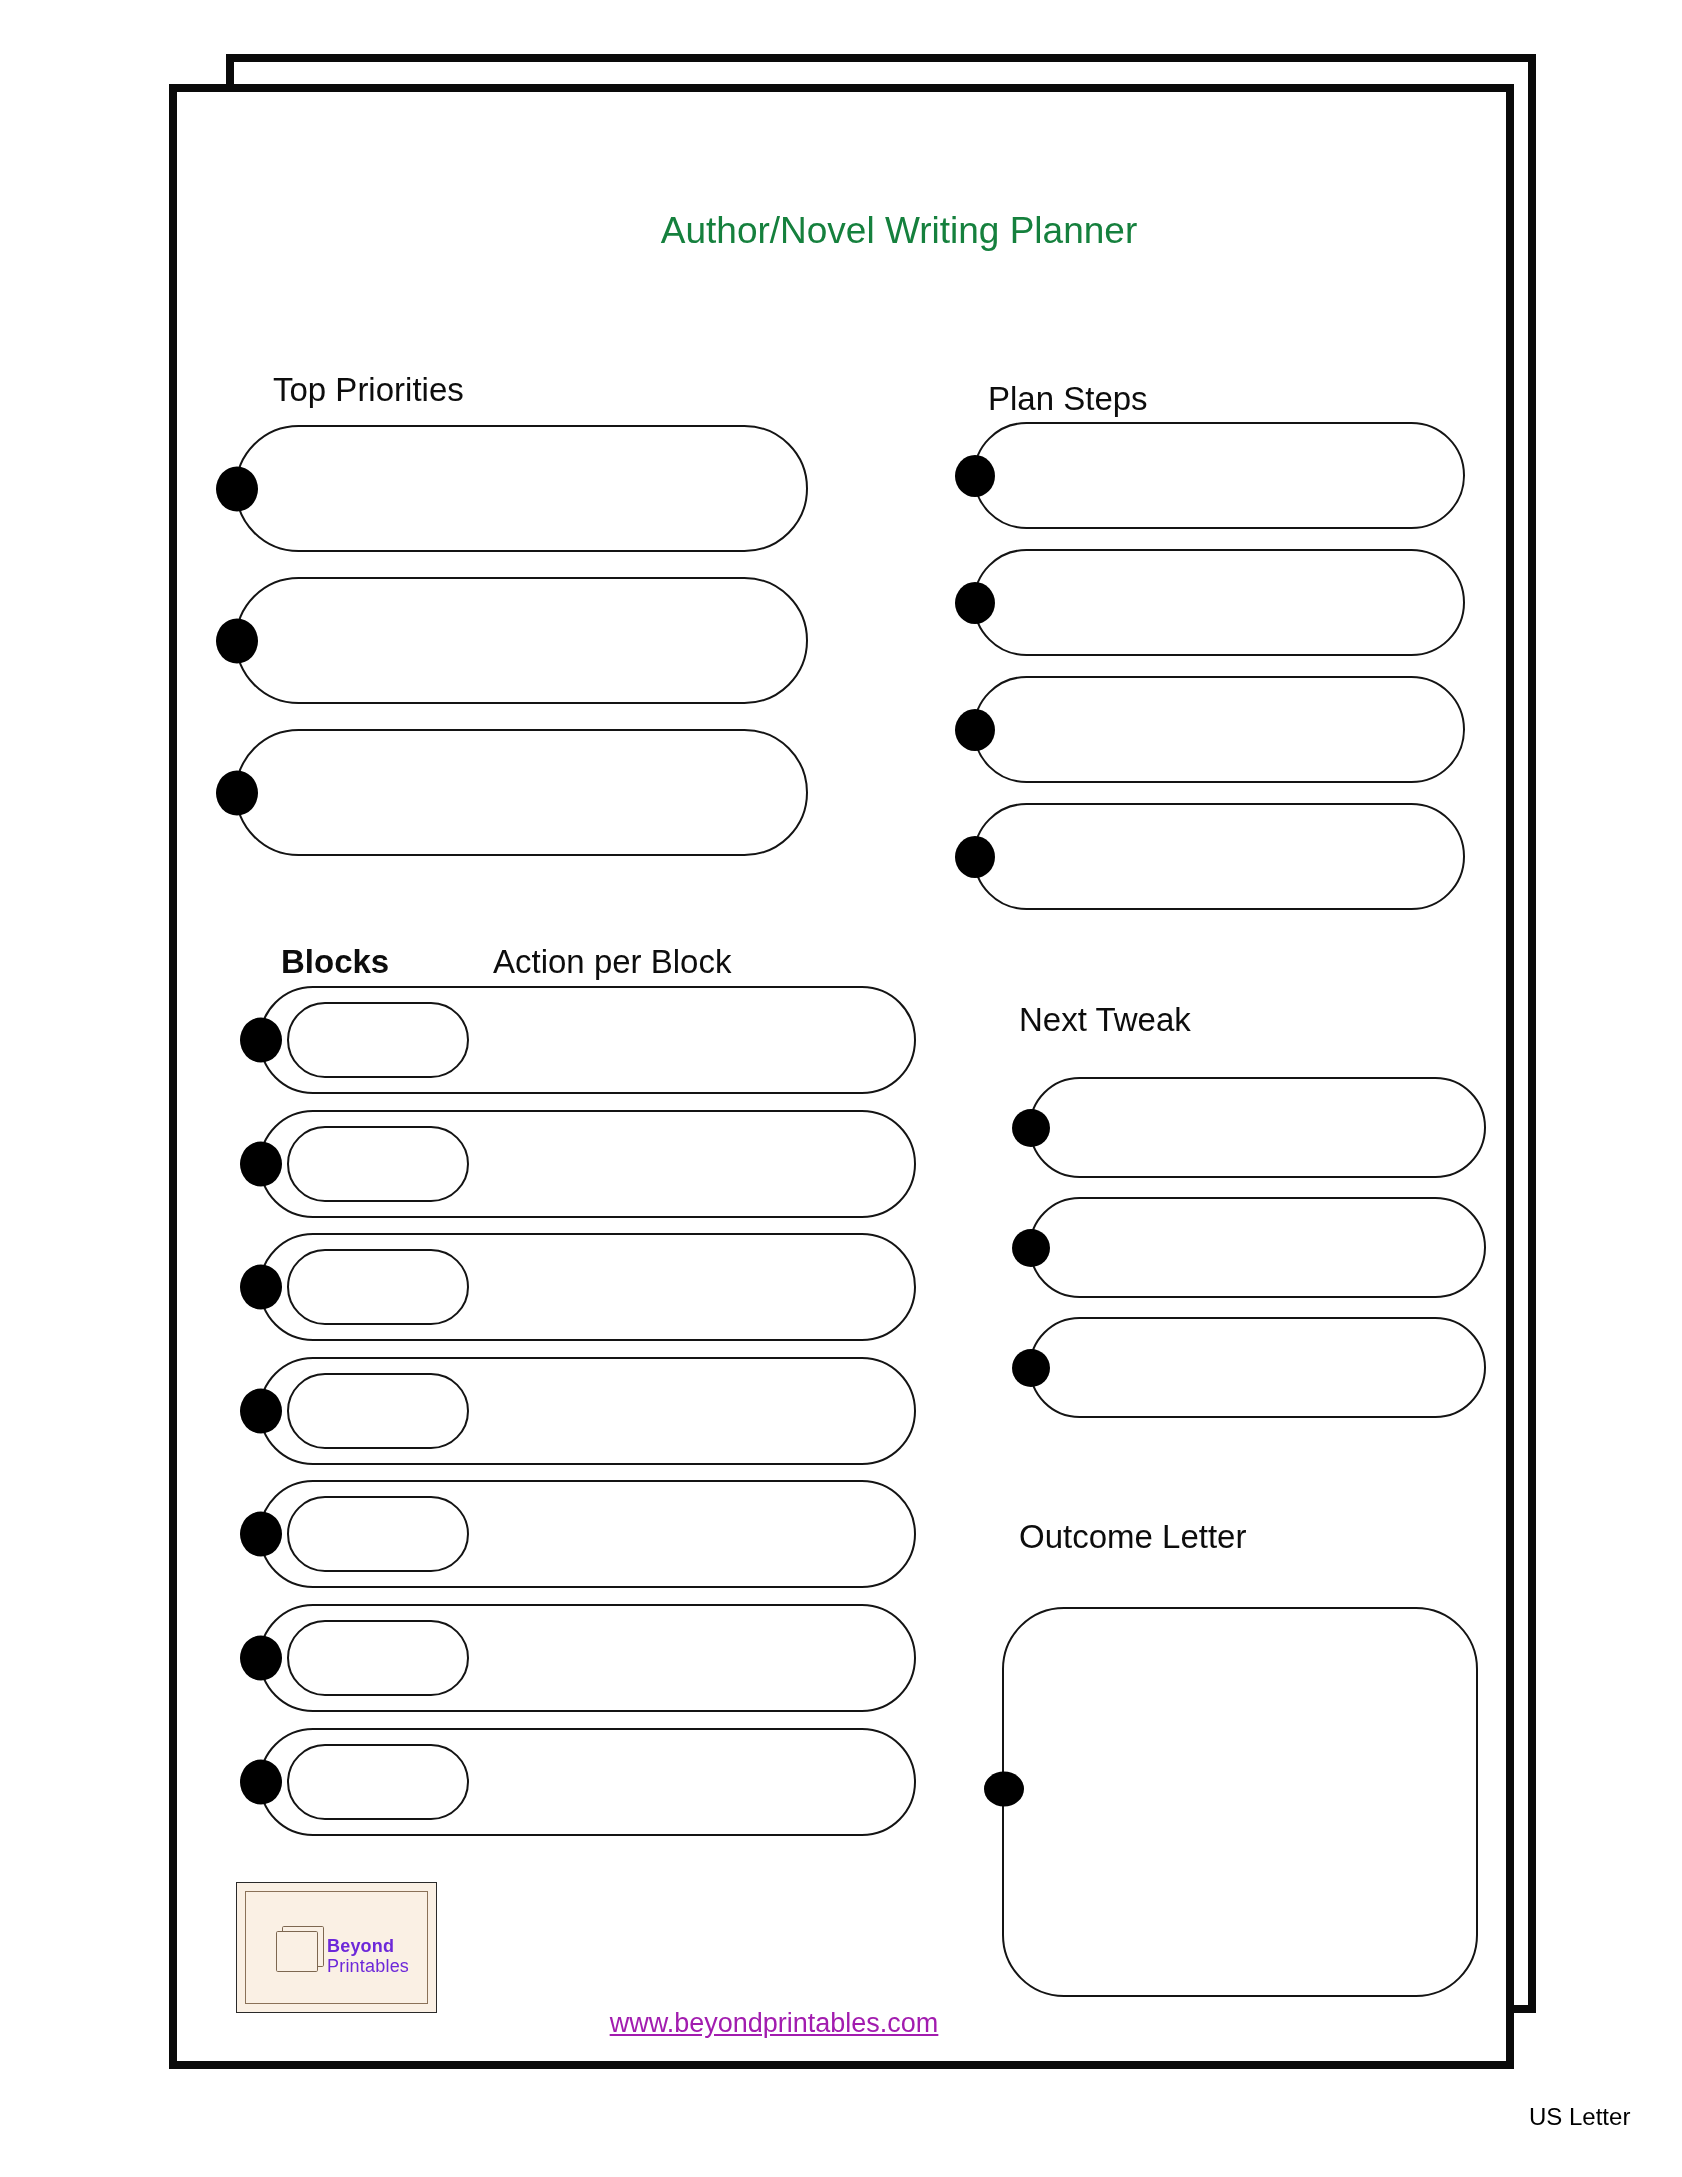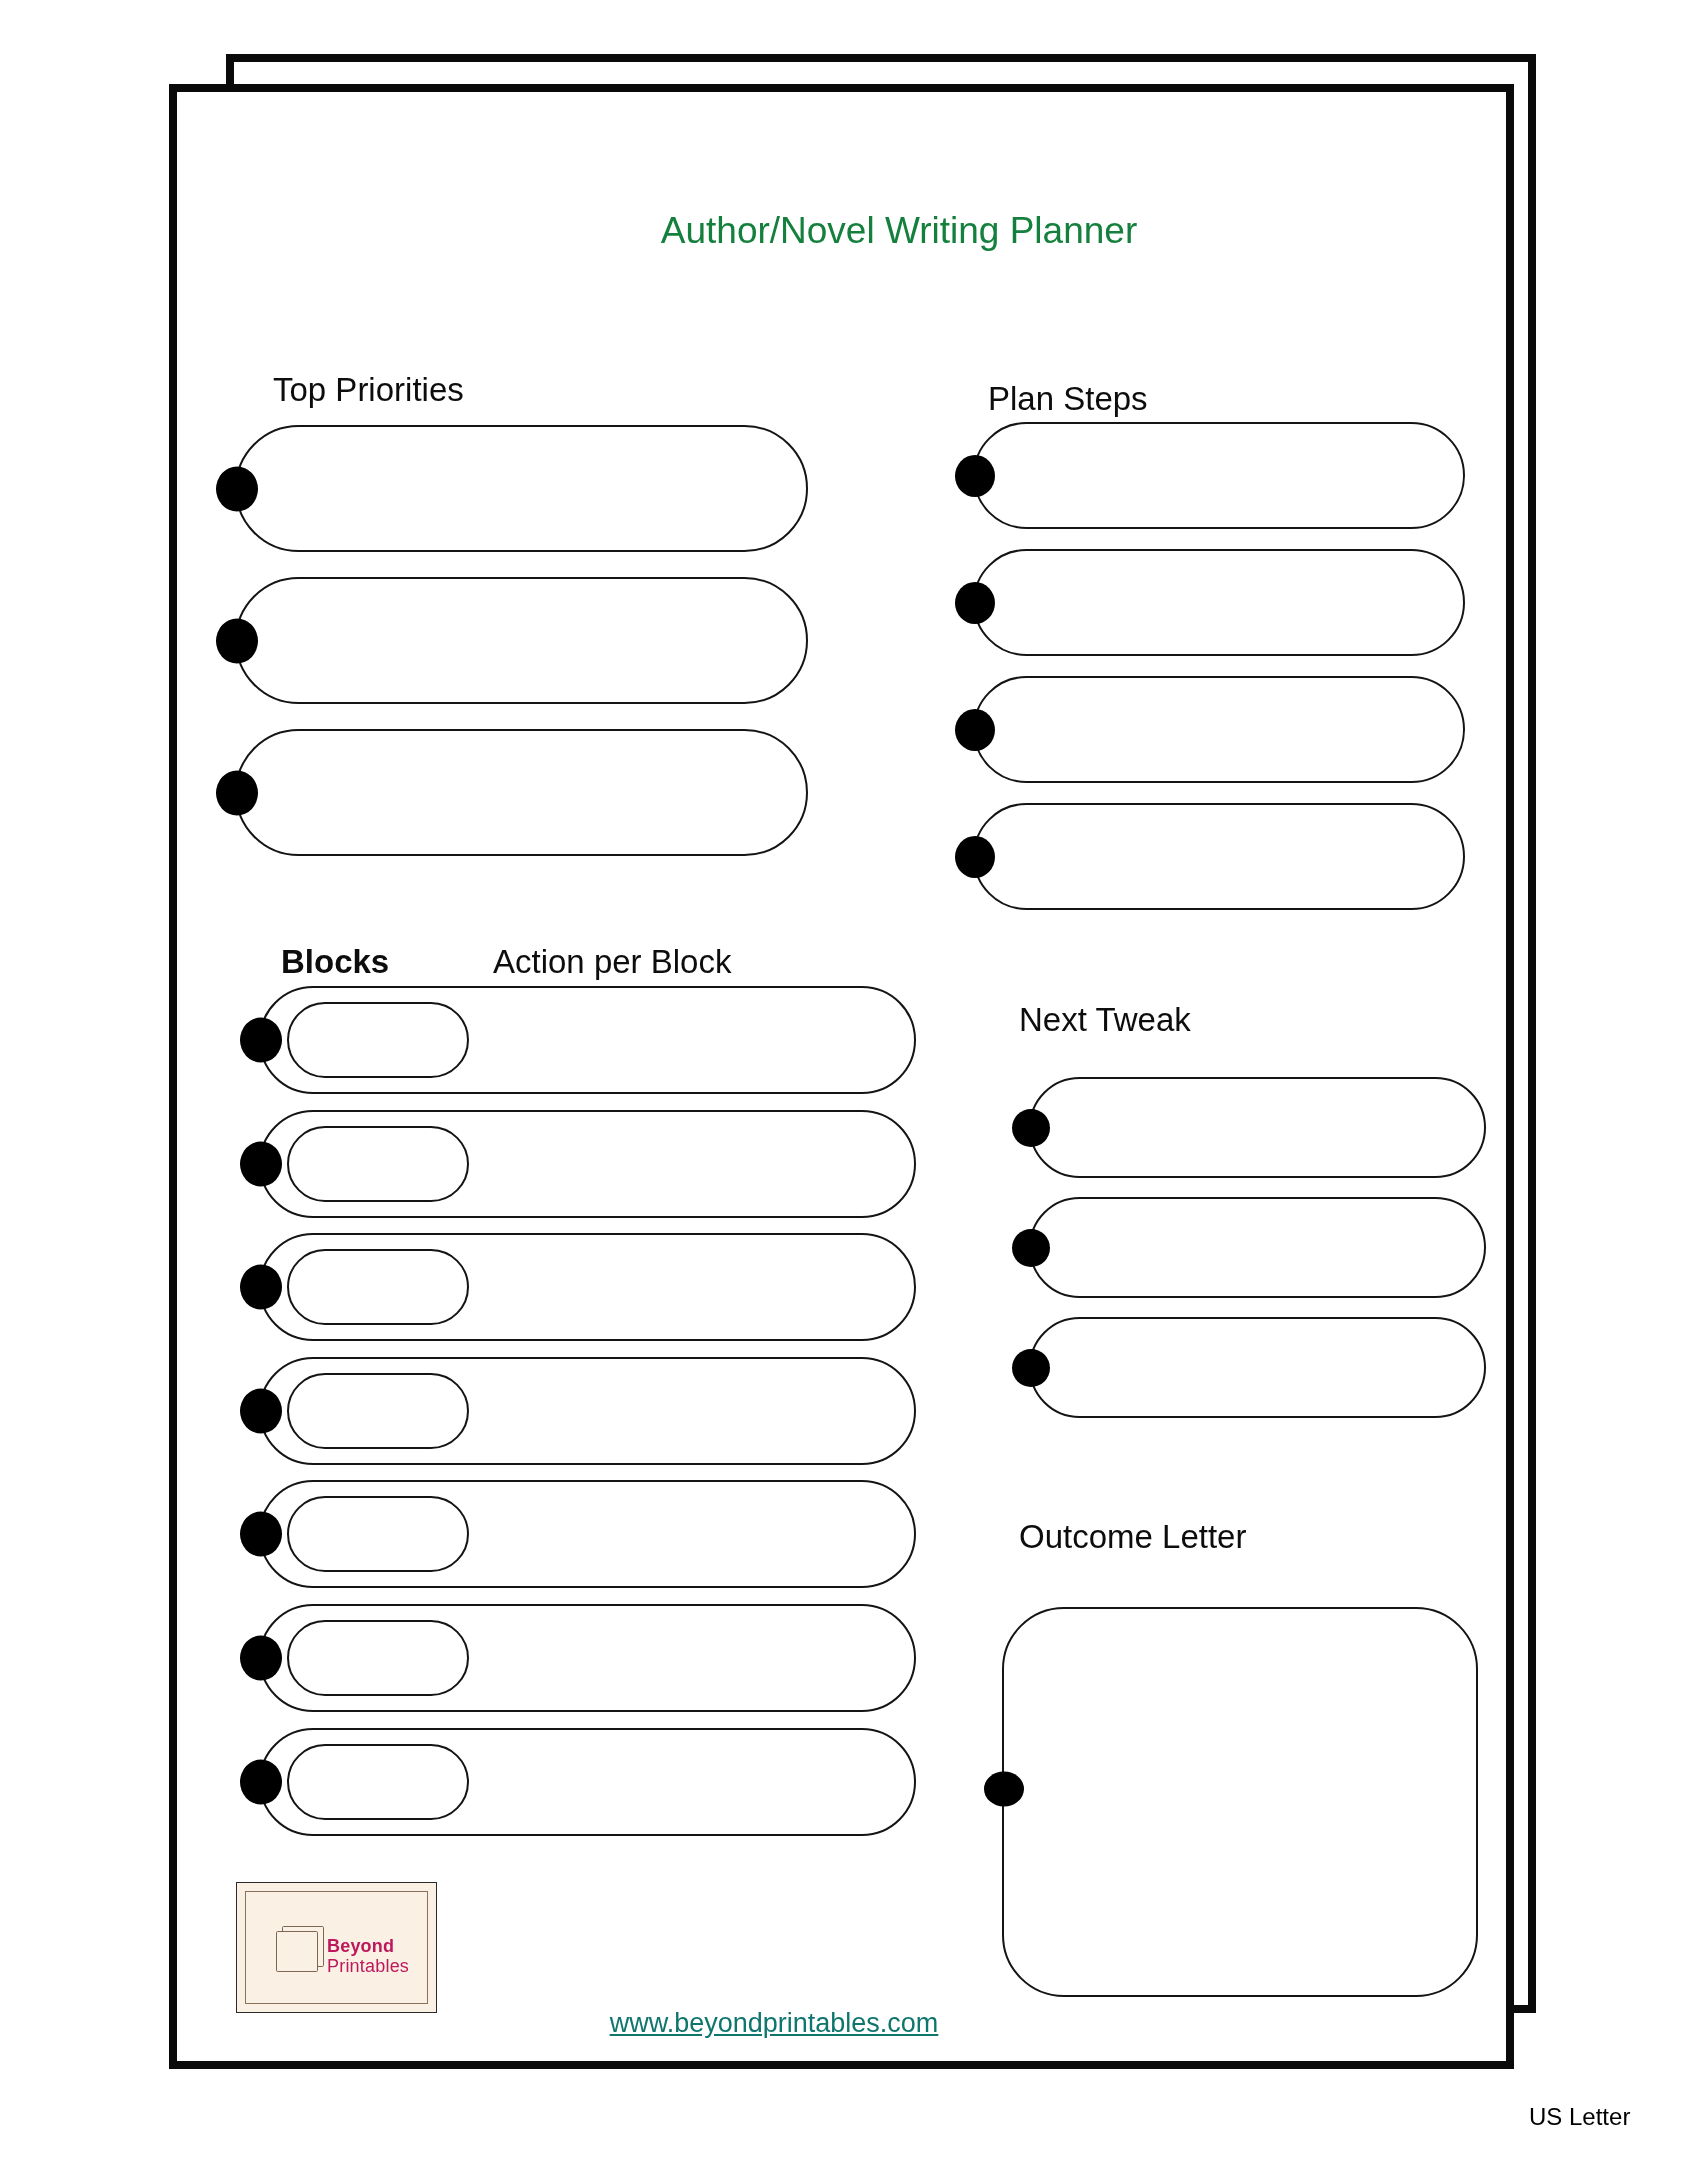--- a/index.html
+++ b/index.html
@@ -51,21 +51,21 @@
   
   .outcome-box{
     position:absolute;left:1002px;top:1607px;width:476px;height:390px;
     border:2.6px solid #141414;border-radius:62px;box-sizing:border-box;background:#fff;
   }
   .outcome-box .dot{top:180px;width:40px;height:35px;}
 
   
   .footer-url{
     position:absolute;left:774px;top:2008px;transform:translateX(-50%);
-    font-size:27px;color:#0f766e;text-decoration:underline;white-space:nowrap;
+    font-size:27px;color:#a21caf;text-decoration:underline;white-space:nowrap;
   }
   .page-size{
     position:absolute;left:1529px;top:2103px;font-size:24px;color:#000;white-space:nowrap;
   }
 
   
   .logo-box{
     position:absolute;left:236px;top:1882px;width:201px;height:131px;
     background:#faf0e4;border:1.7px solid #2a2a2a;box-sizing:border-box;
   }
@@ -75,21 +75,21 @@
   }
   .logo-icon{position:absolute;left:39px;top:43px;width:48px;height:47px;}
   .logo-icon .sq{
     position:absolute;box-sizing:border-box;border:1.7px solid #7d6750;
     background:#faf0e4;width:42px;height:41px;border-radius:1.7px;
   }
   .logo-icon .sq.back{left:6px;top:0px;}
   .logo-icon .sq.frontsq{left:0px;top:5.2px;}
   .logo-text{
     position:absolute;left:90px;top:53px;
-    font-size:18px;line-height:20px;color:#be185d;font-weight:700;
+    font-size:18px;line-height:20px;color:#6d28d9;font-weight:700;
     letter-spacing:0.2px;
   }
   .logo-text .l2{font-weight:400;}
 </style>
 </head>
 <body>
 
 <div class="sheet back"></div>
 <div class="sheet front"></div>
 

